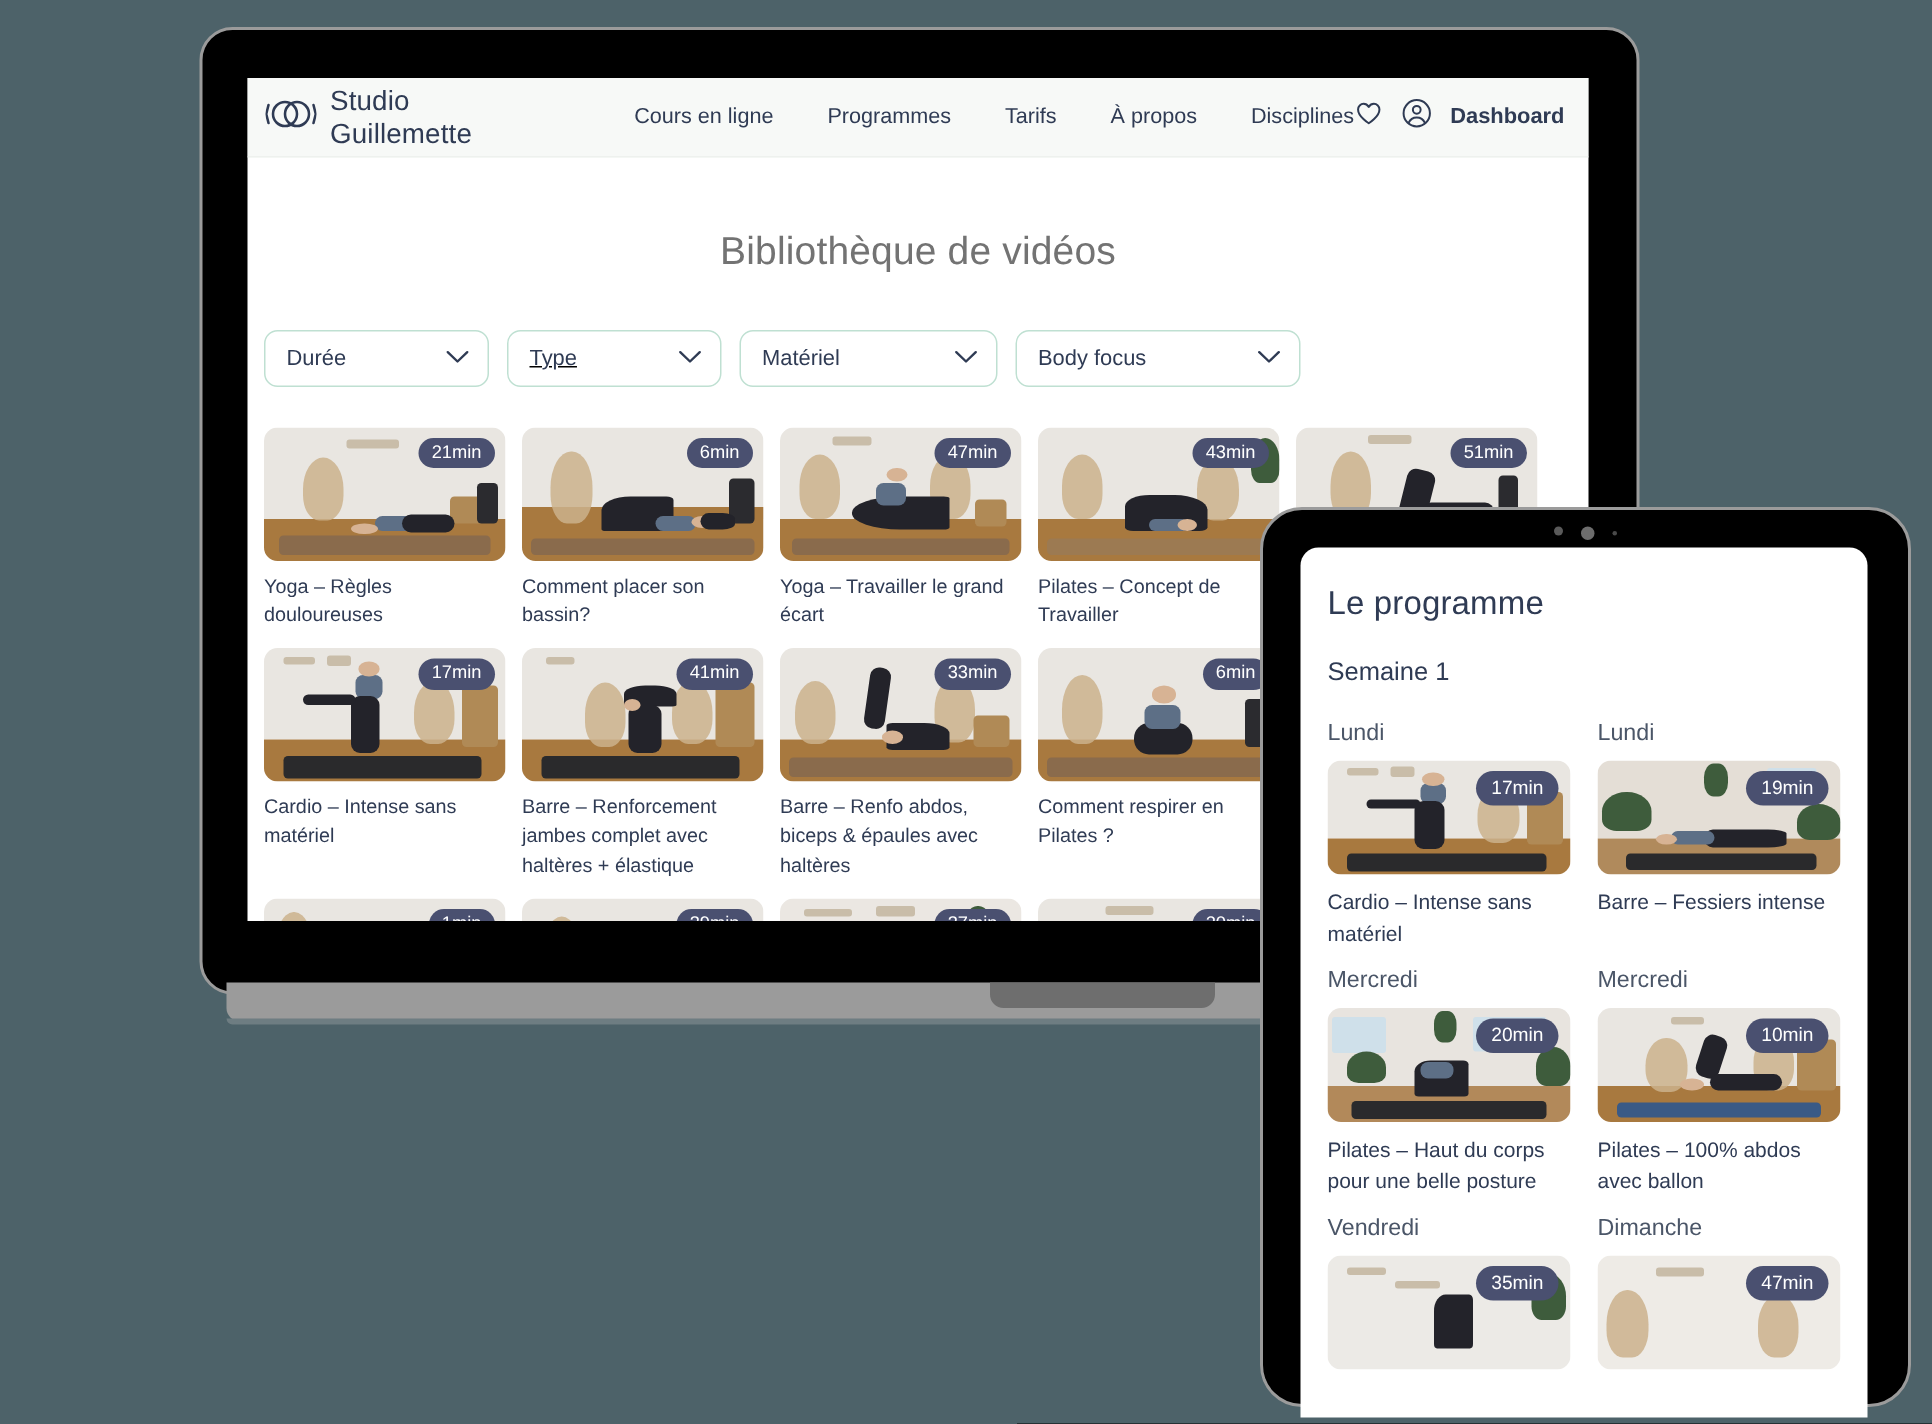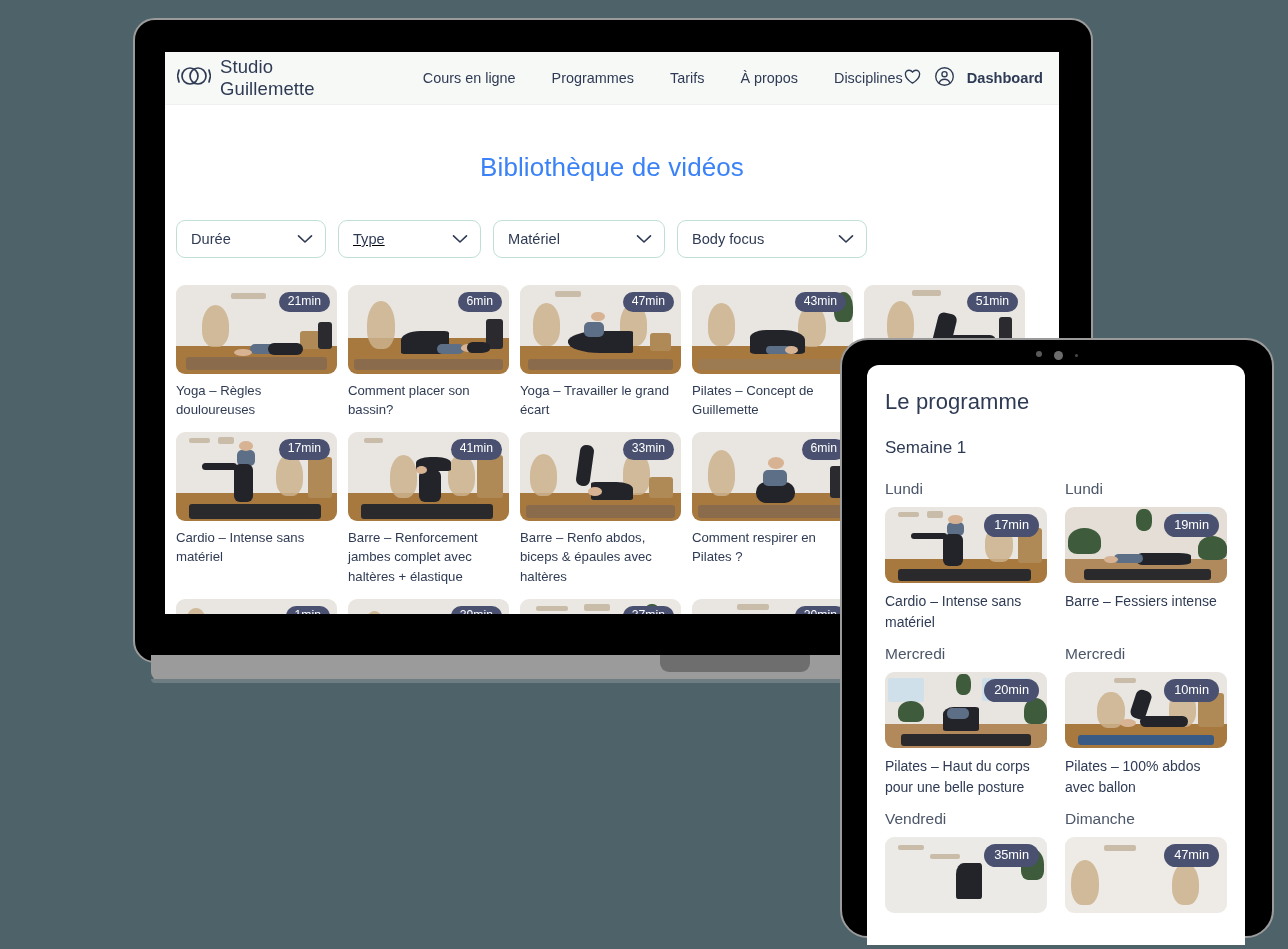--- a/index.html
+++ b/index.html
@@ -46,21 +46,21 @@
   }
   .brand { display: flex; align-items: center; gap: 9px; }
   .brand-name { font-size: 18.5px; color: #2f3b54; letter-spacing: .1px; }
   .nav { display: flex; align-items: center; gap: 36px; margin-left: 67px; }
   .nav-link { font-size: 14.4px; color: #2f3b54; cursor: pointer; white-space: nowrap; }
   .header-right { margin-left: auto; display: flex; align-items: center; gap: 12px; }
   .dash-label { font-size: 14.6px; color: #2f3b54; font-weight: 600; }
 
   
   .page-title {
-    text-align: center; font-size: 26px; color: #3b82f6;
+    text-align: center; font-size: 26px; color: #737373;
     font-weight: 400; margin-top: 47px; letter-spacing: .1px;
   }
 
   
   .filters { display: flex; gap: 12px; padding: 0 11px; margin-top: 37px; align-items: flex-end; }
   .filter {
     height: 38px; border: 1.3px solid #bfe0d2; border-radius: 9px;
     display: flex; align-items: center; justify-content: space-between;
     padding: 0 12px 0 14px; background: #fff; cursor: pointer;
   }
@@ -281,21 +281,21 @@
             <div class="ph-mat" style="left:4%;bottom:4%;width:92%;height:13%;background:#9c7a52"></div>
             <div class="ph-pampas" style="left:10%;top:20%"></div>
             <div class="ph-pampas" style="left:66%;top:22%"></div>
             <div class="ph-plant" style="left:88%;top:8%;width:12%;height:34%"></div>
             <div class="ph-body" style="left:36%;top:50%;width:34%;height:28%;border-radius:30% 40% 10% 10%"></div>
             <div class="ph-top" style="left:46%;top:68%;width:16%;height:10%"></div>
             <div class="ph-skin" style="left:58%;top:68%;width:8%;height:9%"></div>
           </div>
           <span class="badge">43min</span>
         </div>
-        <div class="card-title">Pilates – Concept de Guillemette</div>
+        <div class="card-title">Pilates – Concept de Travailler</div>
       </div>
 
       <div class="card">
         <div class="thumb">
           <div class="ph">
               <div class="ph-wall"></div>
               <div class="ph-floor"></div>
             <div class="ph-mat" style="left:4%;bottom:4%;width:92%;height:13%;background:#8a6b4c"></div>
             <div class="ph-pampas" style="left:14%;top:18%;height:52%"></div>
             <div class="ph-shelf" style="left:30%;top:6%;width:18%;height:6%"></div>

